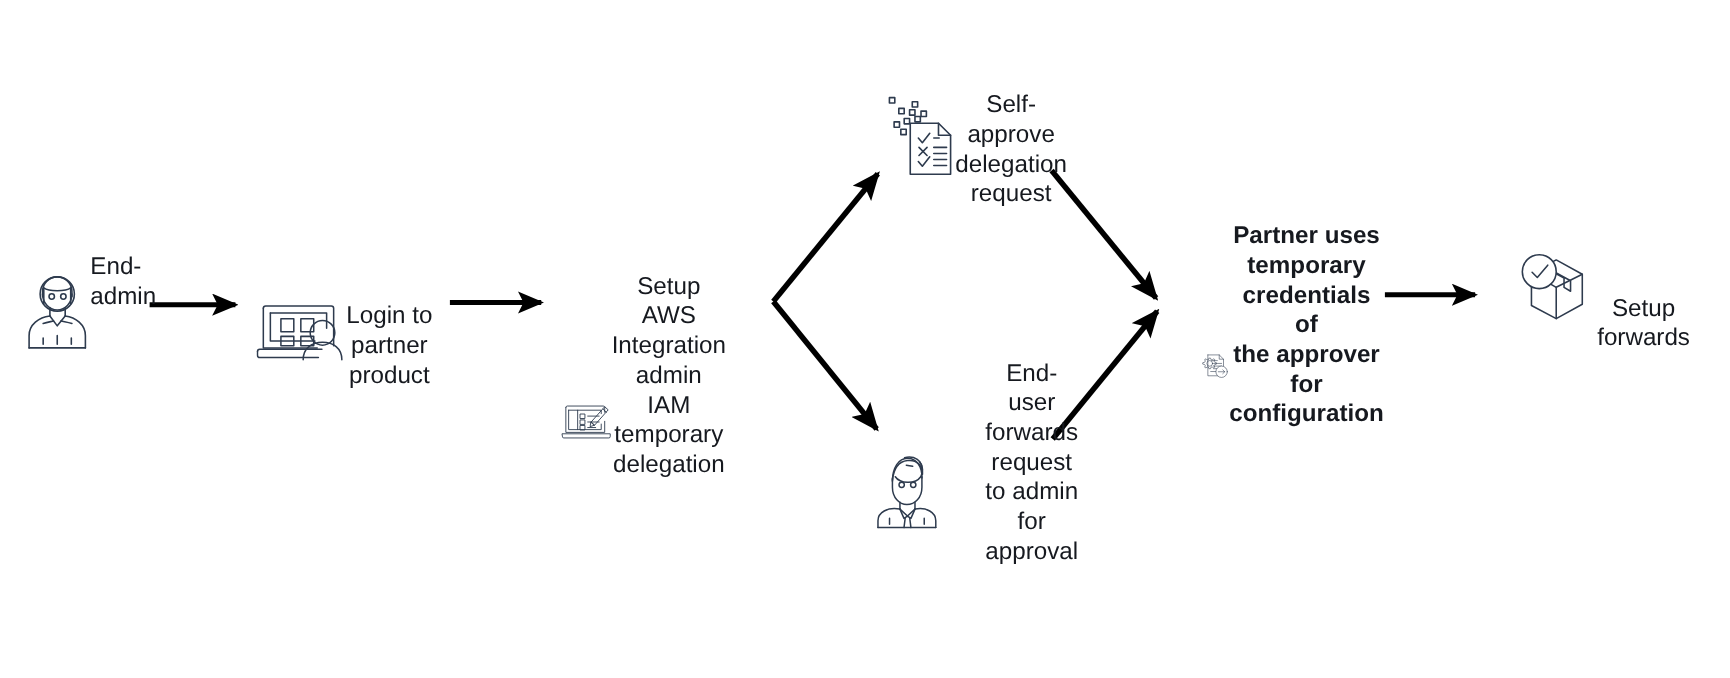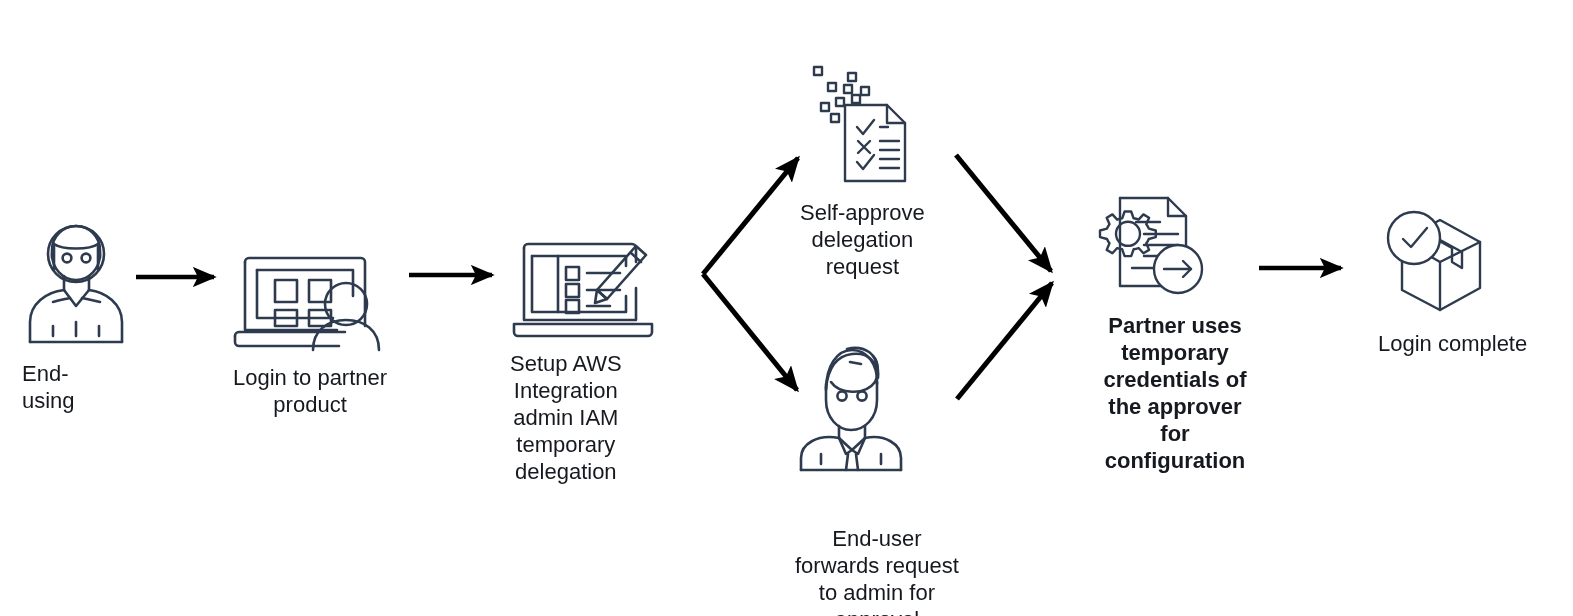--- a/index.html
+++ b/index.html
@@ -20,22 +20,21 @@
   #diagram-canvas {
     position: absolute;
     left: 0;
     top: 0;
     width: 1573px;
     height: 616px;
   }
   .node {
     position: absolute;
     display: flex;
-    flex-direction: column;
-    align-items: flex-start;
+    align-items: flex-end;
   }
   .node-icon {
     display: block;
   }
   .node-label {
     font-family: "Liberation Sans", sans-serif;
     font-size: 22px;
     line-height: 27px;
     color: #16191f;
     text-align: center;
@@ -53,21 +52,21 @@
     width: 1573px;
     height: 616px;
     pointer-events: none;
   }
 
   
   #node-end-user       { left: 22px;   top: 218px; width: 120px; }
   #node-login          { left: 233px;  top: 248px; width: 162px; }
   #node-setup-aws      { left: 510px;  top: 236px; width: 150px; }
   #node-self-approve   { left: 800px;  top: 57px;  width: 170px; }
-  #node-forward-admin  { left: 795px;  top: 338px; width: 186px; gap: 41px; }
+  #node-forward-admin  { left: 795px;  top: 315px; width: 186px; gap: 41px; }
   #node-partner-creds  { left: 1092px; top: 190px; width: 166px; font-weight: bold; }
   #node-setup-complete { left: 1378px; top: 200px; width: 160px; }
 </style>
 </head>
 <body>
 
 <div id="diagram-canvas">
 
   <svg class="arrow-layer" viewBox="0 0 1573 616" xmlns="http://www.w3.org/2000/svg">
     <defs>
@@ -116,21 +115,21 @@
       <circle cx="64" cy="40" r="4.4"></circle>
       <path d="M42 58 L42 72 M67 58 L67 72"></path>
       <path d="M42 72 L54 88 L67 72"></path>
       <path d="M8 124 L8 104 C8 86 24 74 42 72"></path>
       <path d="M100 124 L100 104 C100 86 84 74 67 72"></path>
       <path d="M8 124 L100 124"></path>
       <path d="M31 84 C38 82 44 81 48 80 M78 84 C70 82 64 81 60 80"></path>
       <path d="M31 108 L31 118 M54 104 L54 118 M77 108 L77 118"></path>
     </svg>
     <div class="node-label align-left">End-
-using</div>
+admin</div>
   </div>
 
   <div class="node" id="node-login">
     <svg class="node-icon" width="150" height="106" viewBox="0 0 150 106" fill="none" stroke="#2e3b4e" stroke-width="2.6" stroke-linecap="round" stroke-linejoin="round">
       <path d="M12 14 A4 4 0 0 1 16 10 L128 10 A4 4 0 0 1 132 14 L132 78"></path>
       <path d="M12 14 L12 82 L104 82"></path>
       <path d="M24 22 L120 22 L120 48"></path>
       <path d="M24 22 L24 70 L100 70"></path>
       <rect x="42" y="32" width="22" height="22"></rect>
       <rect x="76" y="32" width="22" height="22"></rect>
@@ -256,16 +255,16 @@
 
       <path d="M24 40 L62 20 L102 42 L102 88 L62 110 L24 90 Z"></path>
       <path d="M24 40 L62 62 L102 42"></path>
       <path d="M62 62 L62 110"></path>
 
       <path d="M44 30 L84 52 L84 68 L74 62 L74 48 L36 27"></path>
 
       <circle cx="36" cy="38" r="26" fill="#ffffff"></circle>
       <path d="M25 39 L33 47 L49 28"></path>
     </svg>
-    <div class="node-label">Login complete</div>
+    <div class="node-label">Setup forwards</div>
   </div>
 
 </div>
 
 </body></html>

